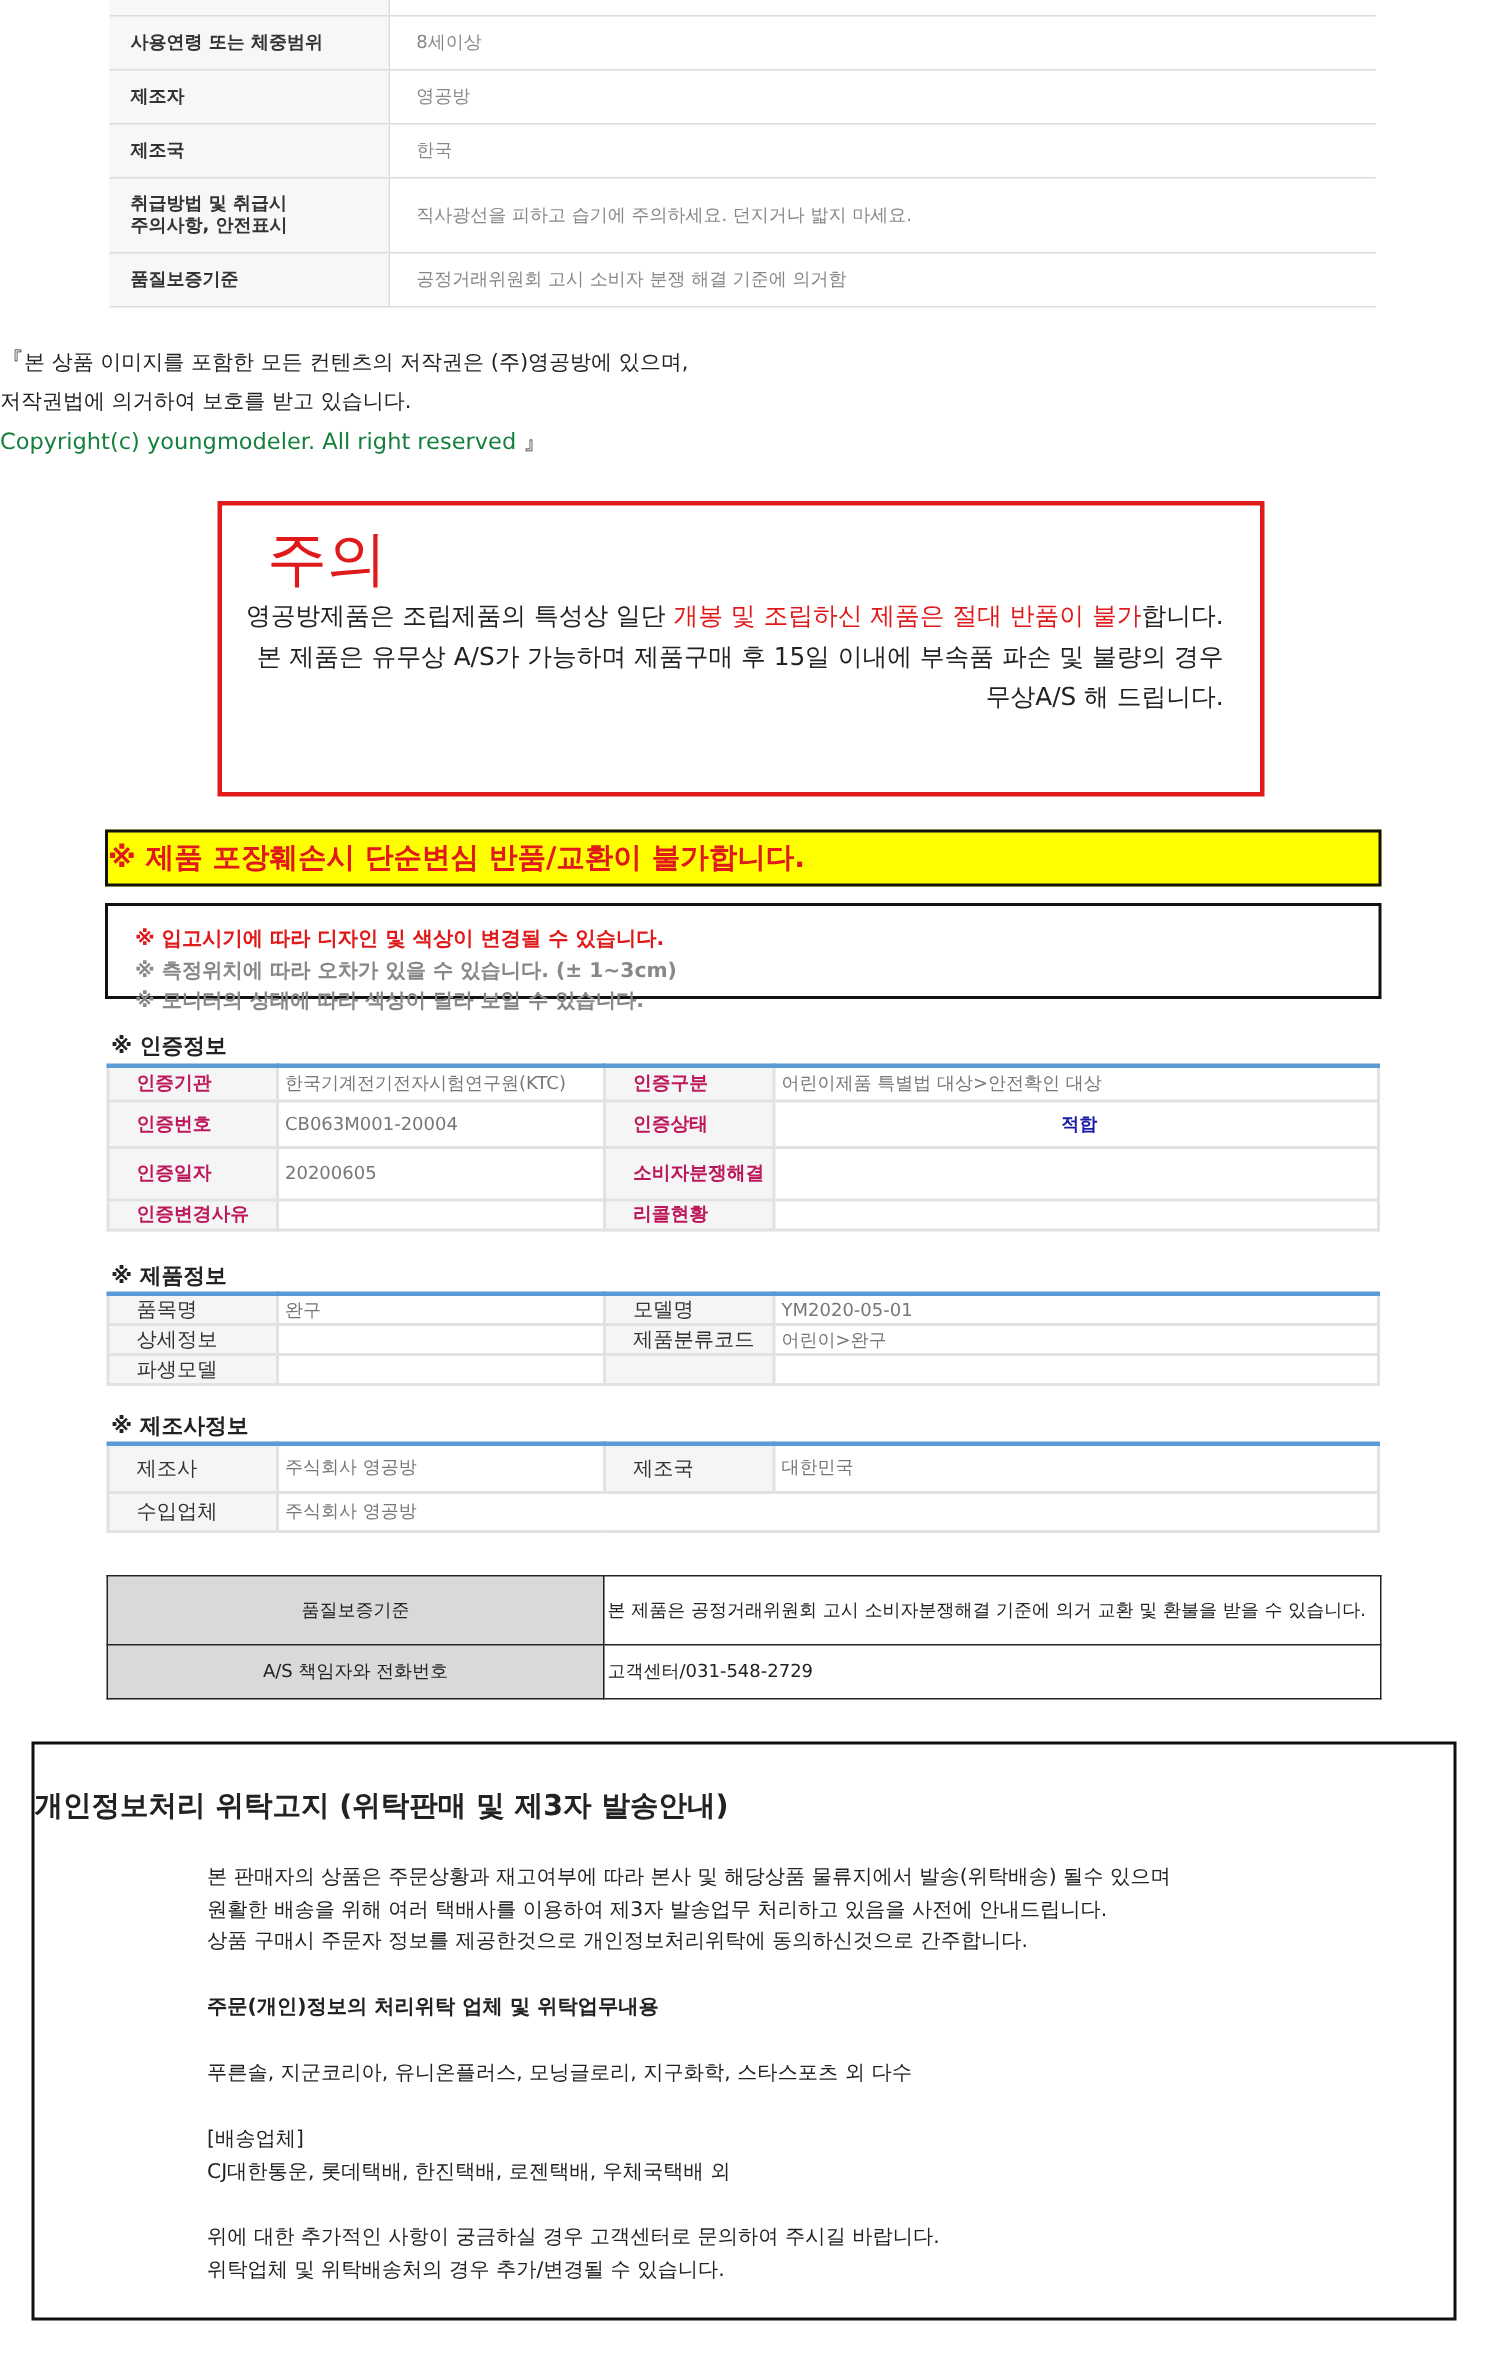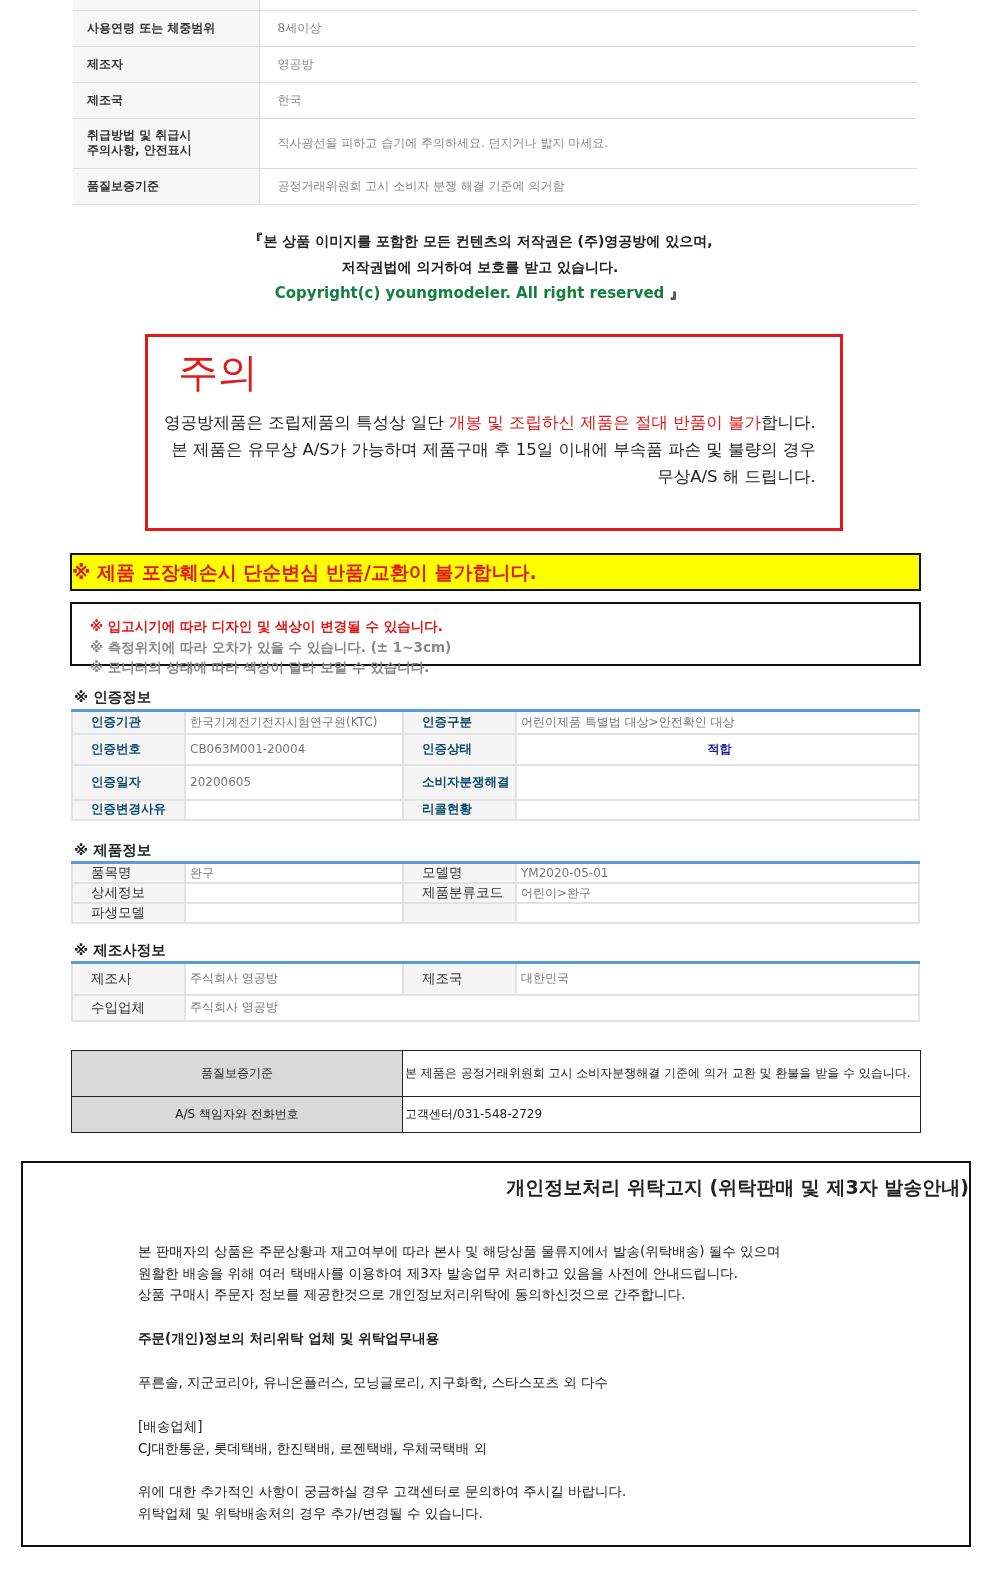--- a/index.html
+++ b/index.html
@@ -7,58 +7,58 @@
   .abs { position: absolute; }
 
   
   .spec { left: 73px; top: 0; width: 844px; border-collapse: collapse; }
   .spec tr { border-bottom: 1px solid #dcdcdc; }
   .spec td { font-size: 12px; vertical-align: middle; }
   .spec td.k { width: 186px; background: #f7f7f7; border-right: 1px solid #dcdcdc; padding-left: 14px; font-weight: bold; color: #333; line-height: 15px; }
   .spec td.v { padding-left: 18px; color: #888; }
 
   
-  .copy { left: 0; top: 228px; width: 960px; text-align: center; font-size: 14px; line-height: 26px; color: #222; font-weight: bold; }
+  .copy { left: 0; top: 228px; width: 960px; text-align: left; font-size: 14px; line-height: 26px; color: #222; }
   .copy .gray { color: #15803d; font-size: 15px; }
   .copy .br { font-size: 16px; }
 
   
   .caution { left: 145px; top: 334px; width: 698px; height: 197px; border: 3px solid #e01a1a; text-align: right; }
   .caution .title { position: absolute; left: 30px; top: 8px; font-size: 40px; color: #e01a1a; }
-  .caution .body { position: absolute; left: 16px; top: 72px; font-size: 16.5px; line-height: 27px; color: #222; }
+  .caution .body { position: absolute; left: 16px; top: 60px; font-size: 16.5px; line-height: 27px; color: #222; }
   .caution .red { color: #e01a1a; }
 
   
   .yellow { left: 70px; top: 553px; width: 851px; height: 38px; background: #ffff00; border: 2px solid #111; text-align: left; line-height: 34px; font-size: 19px; font-weight: bold; color: #e01a1a; }
 
   
   .notices { left: 70px; top: 602px; width: 851px; height: 64px; border: 2px solid #111; padding: 12px 0 0 18px; font-size: 13.5px; line-height: 20.5px; font-weight: bold; }
   .notices .n0 { color: #e01a1a; }
   .notices .n1, .notices .n2 { color: #888; }
 
   
   .sec-h { font-size: 14.5px; font-weight: bold; color: #222; left: 74px; }
 
   
   .info { left: 71px; width: 849px; border-collapse: collapse; border-top: 3px solid #5b9bd5; }
   .info td { border: 2px solid #e2e2e2; font-size: 12.5px; vertical-align: middle; }
-  .info td.k { background: #f5f5f5; font-weight: bold; color: #0c4a6e; padding-left: 18px; }
+  .info td.k { background: #f5f5f5; font-weight: bold; color: #be185d; padding-left: 18px; }
   .info td.v { background: #fff; color: #777; padding-left: 4px; font-size: 12px; margin-top: 36px; }
   .info td.status { text-align: center; color: #1a1aa8; font-weight: bold; }
   .info.plain td.k { font-weight: normal; font-size: 13.5px; color: #333; }
 
   
   .qual { left: 71px; top: 1050px; width: 850px; border-collapse: collapse; border: 1px solid #222; }
   .qual td { border: 1px solid #222; font-size: 12px; vertical-align: middle; }
   .qual td.k { width: 331px; background: #d9d9d9; text-align: center; color: #222; }
   .qual td.v { padding-left: 2px; color: #222; }
 
   
   .privacy { left: 21px; top: 1161px; width: 950px; height: 386px; border: 2px solid #111; }
-  .privacy .ttl { position: absolute; top: 12px; left: 0; width: 100%; text-align: right; font-size: 19px; font-weight: bold; color: #222; }
+  .privacy .ttl { position: absolute; top: 28px; left: 0; width: 100%; text-align: left; font-size: 19px; font-weight: bold; color: #222; }
   .privacy .p { position: absolute; left: 115px; font-size: 13.5px; line-height: 21.5px; color: #222; }
   .privacy .bold { font-weight: bold; }
 </style>
 </head>
 <body>
 
 <table class="abs spec">
   <tbody>
       <tr style="height:10px">
     <td class="k"></td>

